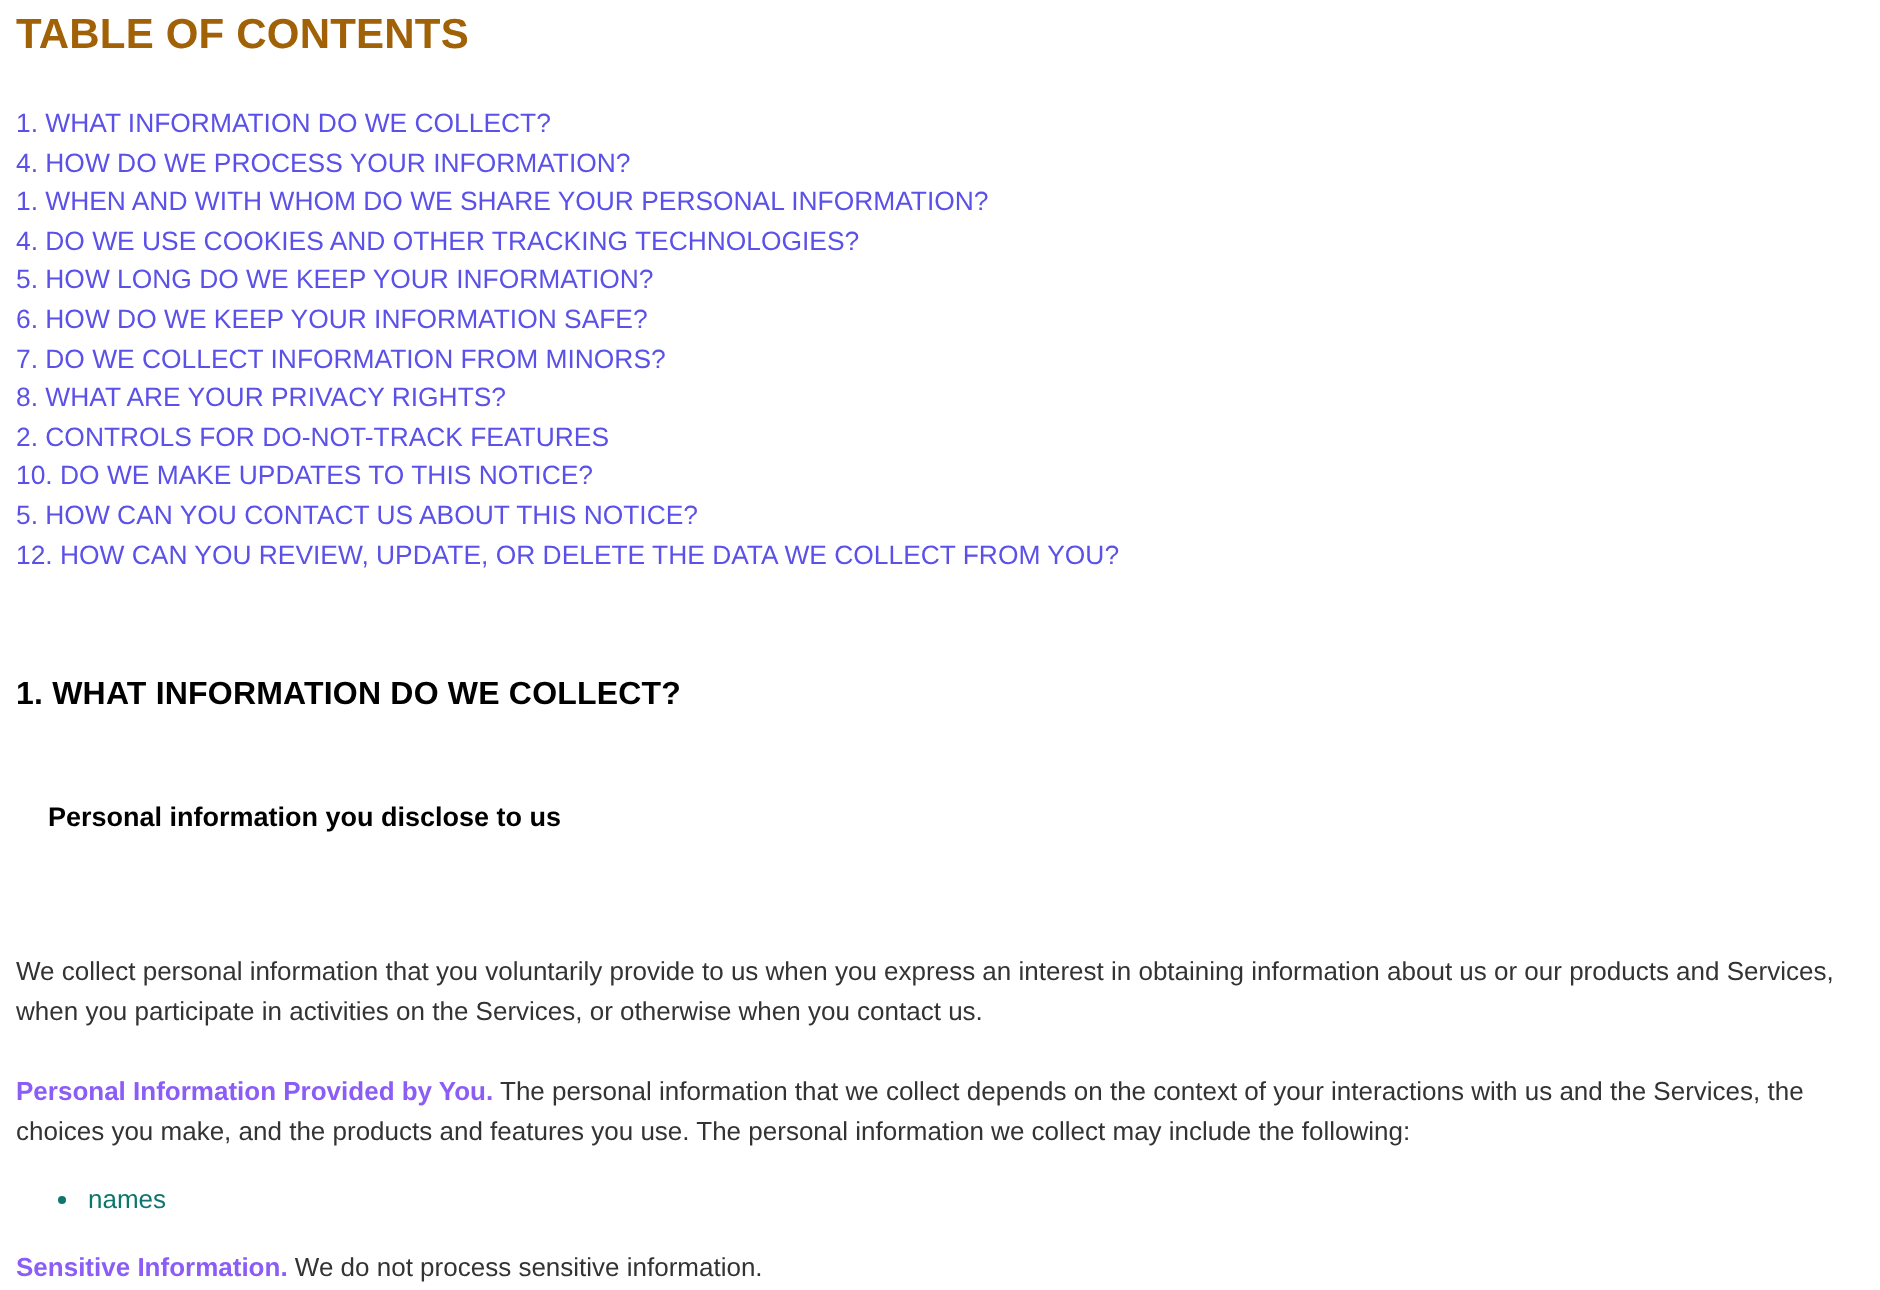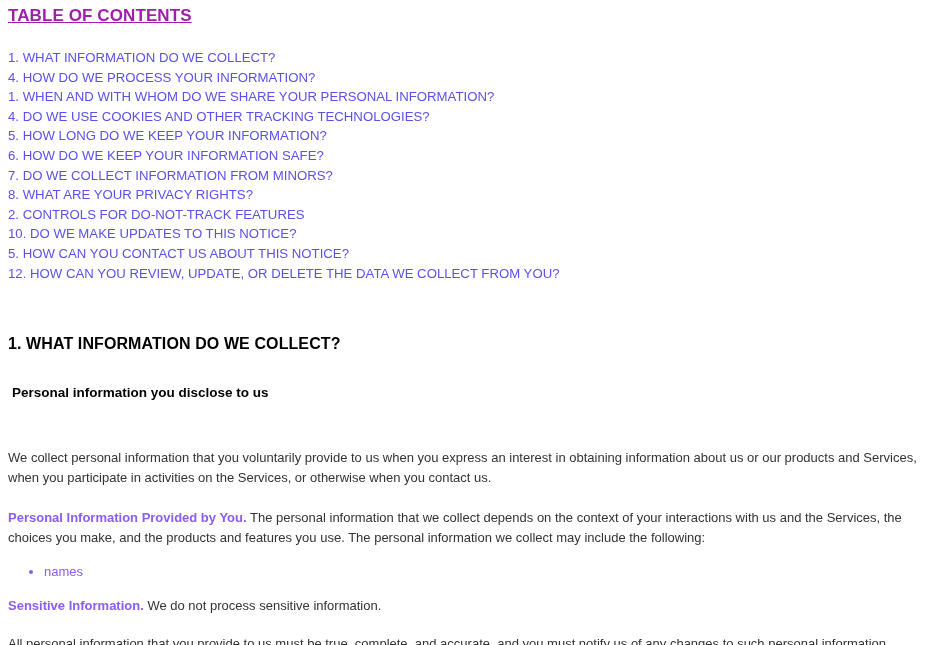--- a/index.html
+++ b/index.html
@@ -13,27 +13,26 @@
     font-family: "Liberation Sans", sans-serif;
     color: #222222;
     font-size: 13px;
     overflow: hidden;
   }
   .page {
     padding: 0 8px;
     box-sizing: border-box;
   }
   h2.section-heading {
-    font-size: 17px;
+    font-size: 21px;
     font-weight: bold;
-    color: #a21caf;
+    color: #a16207;
     margin: 0;
     padding-top: 6px;
     letter-spacing: 0.1px;
-    text-decoration: underline;
   }
   .toc {
     margin-top: 22px;
   }
   .toc-item {
     display: block;
     color: #5b51e8;
     text-decoration: none;
     font-size: 13.2px;
     line-height: 19.6px;
@@ -47,21 +46,21 @@
     font-weight: bold;
     color: #000000;
     margin: 0;
     padding: 0;
     letter-spacing: 0.1px;
   }
   h4.sub-heading {
     font-size: 13.5px;
     font-weight: bold;
     color: #000000;
-    margin: 4px;
+    margin: 16px;
     padding: 0;
   }
   .spacer-28 { height: 28px; }
   .spacer-22 { height: 22px; }
   .spacer-20 { height: 20px; }
   .spacer-18 { height: 18px; }
   .spacer-14 { height: 14px; }
   p.body-text {
     margin: 0;
     font-size: 13px;
@@ -82,21 +81,21 @@
     color: #8b5cf6;
   }
   ul.bullets {
     margin: 0;
     padding-left: 36px;
     list-style-type: disc;
   }
   ul.bullets li {
     font-size: 13px;
     line-height: 20px;
-    color: #8b5cf6;
+    color: #0f766e;
   }
 </style>
 </head>
 <body>
 
 <div class="page">
 
   <h2 class="section-heading">TABLE OF CONTENTS</h2>
 
   <div class="toc">

